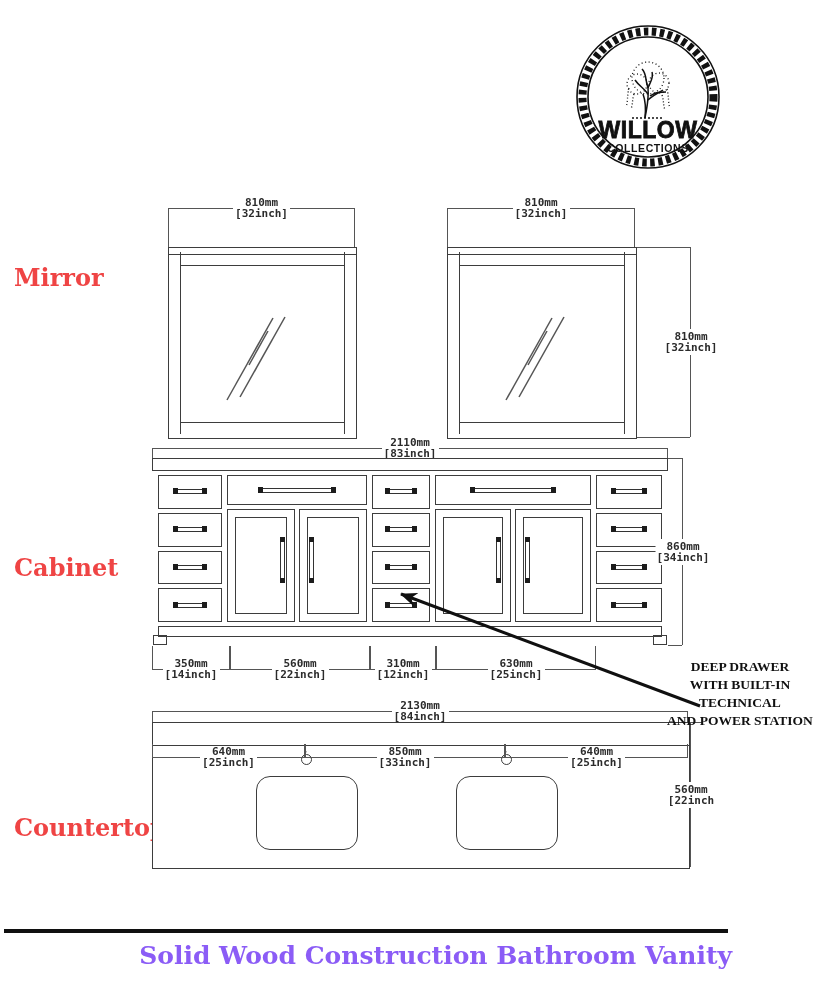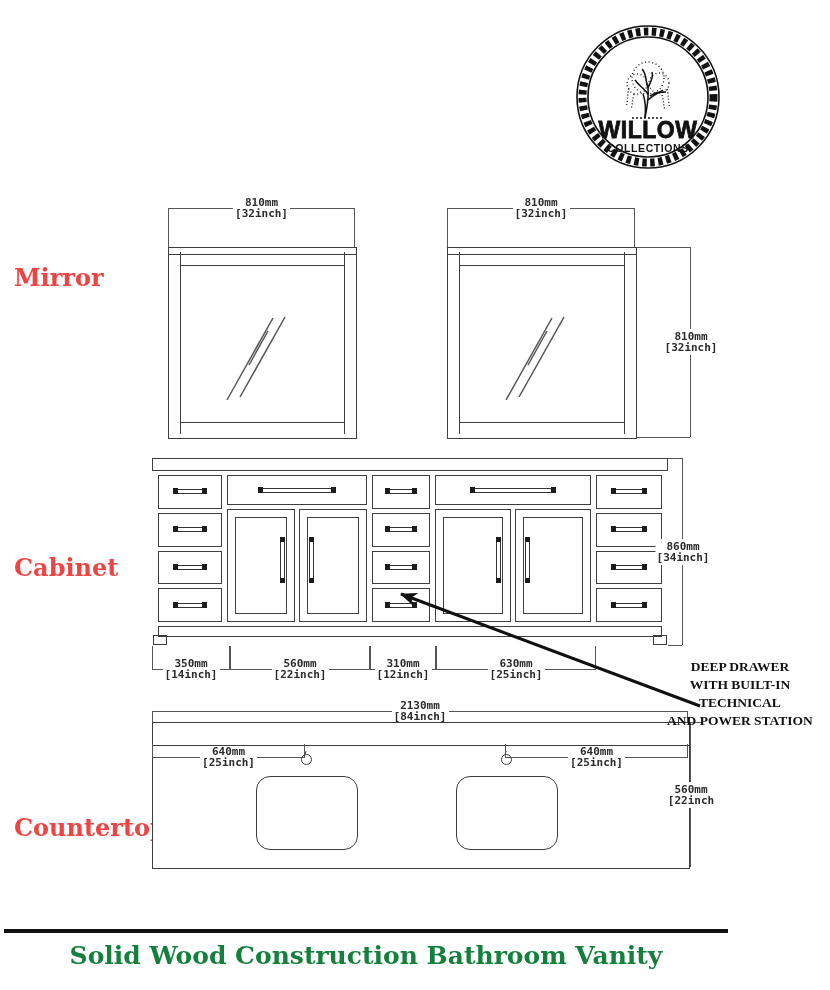--- a/index.html
+++ b/index.html
@@ -66,22 +66,22 @@
   .faucet{position:absolute;width:9px;height:9px;border:1.5px solid #3d3d3d;border-radius:50%;background:#fff;}
   .faucet::before{content:"";position:absolute;left:3px;top:-4px;width:0;height:4px;border-left:1.5px solid #3d3d3d;transform:rotate(18deg);}
 
   
   .annot{position:absolute;left:652px;top:658px;width:176px;text-align:center;
          font-family:"Liberation Serif","DejaVu Serif",serif;font-weight:bold;
          font-size:13.5px;line-height:18px;color:#111;}
 
   
   .footrule{position:absolute;left:4px;top:929px;width:724px;height:4px;background:#101010;}
-  .footer{position:absolute;left:0;top:941px;width:732px;text-align:center;
-          font-family:"DejaVu Serif",serif;font-weight:bold;font-size:25px;color:#15803d;}
+  .footer{position:absolute;left:0;top:941px;width:732px;text-align:right;
+          font-family:"DejaVu Serif",serif;font-weight:bold;font-size:25px;color:#8b5cf6;}
 
   svg text{font-family:"Liberation Sans",sans-serif;}
 </style>
 </head>
 <body>
 
 <div id="page">
 
 
   <div style="position:absolute;left:573px;top:22px;width:150px;height:150px;text-align:right;">
@@ -169,20 +169,30 @@
 
   <i class="xline" style="left:637px;top:247px;width:53px;"></i>
   <i class="xline" style="left:637px;top:437px;width:53px;"></i>
   <div class="dimv" style="left:690px;top:247px;height:190px;">
     <span class="dtxt">
         <b>810mm</b>
         <b>[32inch]</b>
       </span>
   </div>
 
+  <div class="dimh" style="left:152px;top:437px;width:516px;">
+    <i class="tick" style="left:0;top:11px;height:10px;"></i>
+      <i class="tick" style="right:0;top:11px;height:10px;"></i>
+    <i class="wing"></i>
+    <span class="dtxt">
+        <b>2110mm</b>
+        <b>[83inch]</b>
+      </span>
+    <i class="wing"></i>
+  </div>
 
   <div class="cabinet" style="left:152px;top:458px;width:516px;height:190px;">
     <div class="cabtop"></div>
     <div class="cabbody">
 
       <div class="bank" style="flex:64;">
         <div class="drw">
             <i class="handle"></i>
           </div>
         <div class="drw">
@@ -332,20 +342,30 @@
     <i class="faucet" style="left:348px;top:31px;"></i>
   </div>
 
   <div class="dimh" style="left:152px;top:746px;width:153px;">
     <i class="tick" style="left:0;top:-2px;height:13px;"></i>
       <i class="tick" style="right:0;top:-2px;height:13px;"></i>
     <i class="wing"></i>
     <span class="dtxt">
         <b>640mm</b>
         <b>[25inch]</b>
+      </span>
+    <i class="wing"></i>
+  </div>
+  <div class="dimh" style="left:305px;top:746px;width:200px;">
+    <i class="tick" style="left:0;top:-2px;height:13px;"></i>
+      <i class="tick" style="right:0;top:-2px;height:13px;"></i>
+    <i class="wing"></i>
+    <span class="dtxt">
+        <b>850mm</b>
+        <b>[33inch]</b>
       </span>
     <i class="wing"></i>
   </div>
   <div class="dimh" style="left:505px;top:746px;width:183px;">
     <i class="tick" style="left:0;top:-2px;height:13px;"></i>
       <i class="tick" style="right:0;top:-2px;height:13px;"></i>
     <i class="wing"></i>
     <span class="dtxt">
         <b>640mm</b>
         <b>[25inch]</b>

